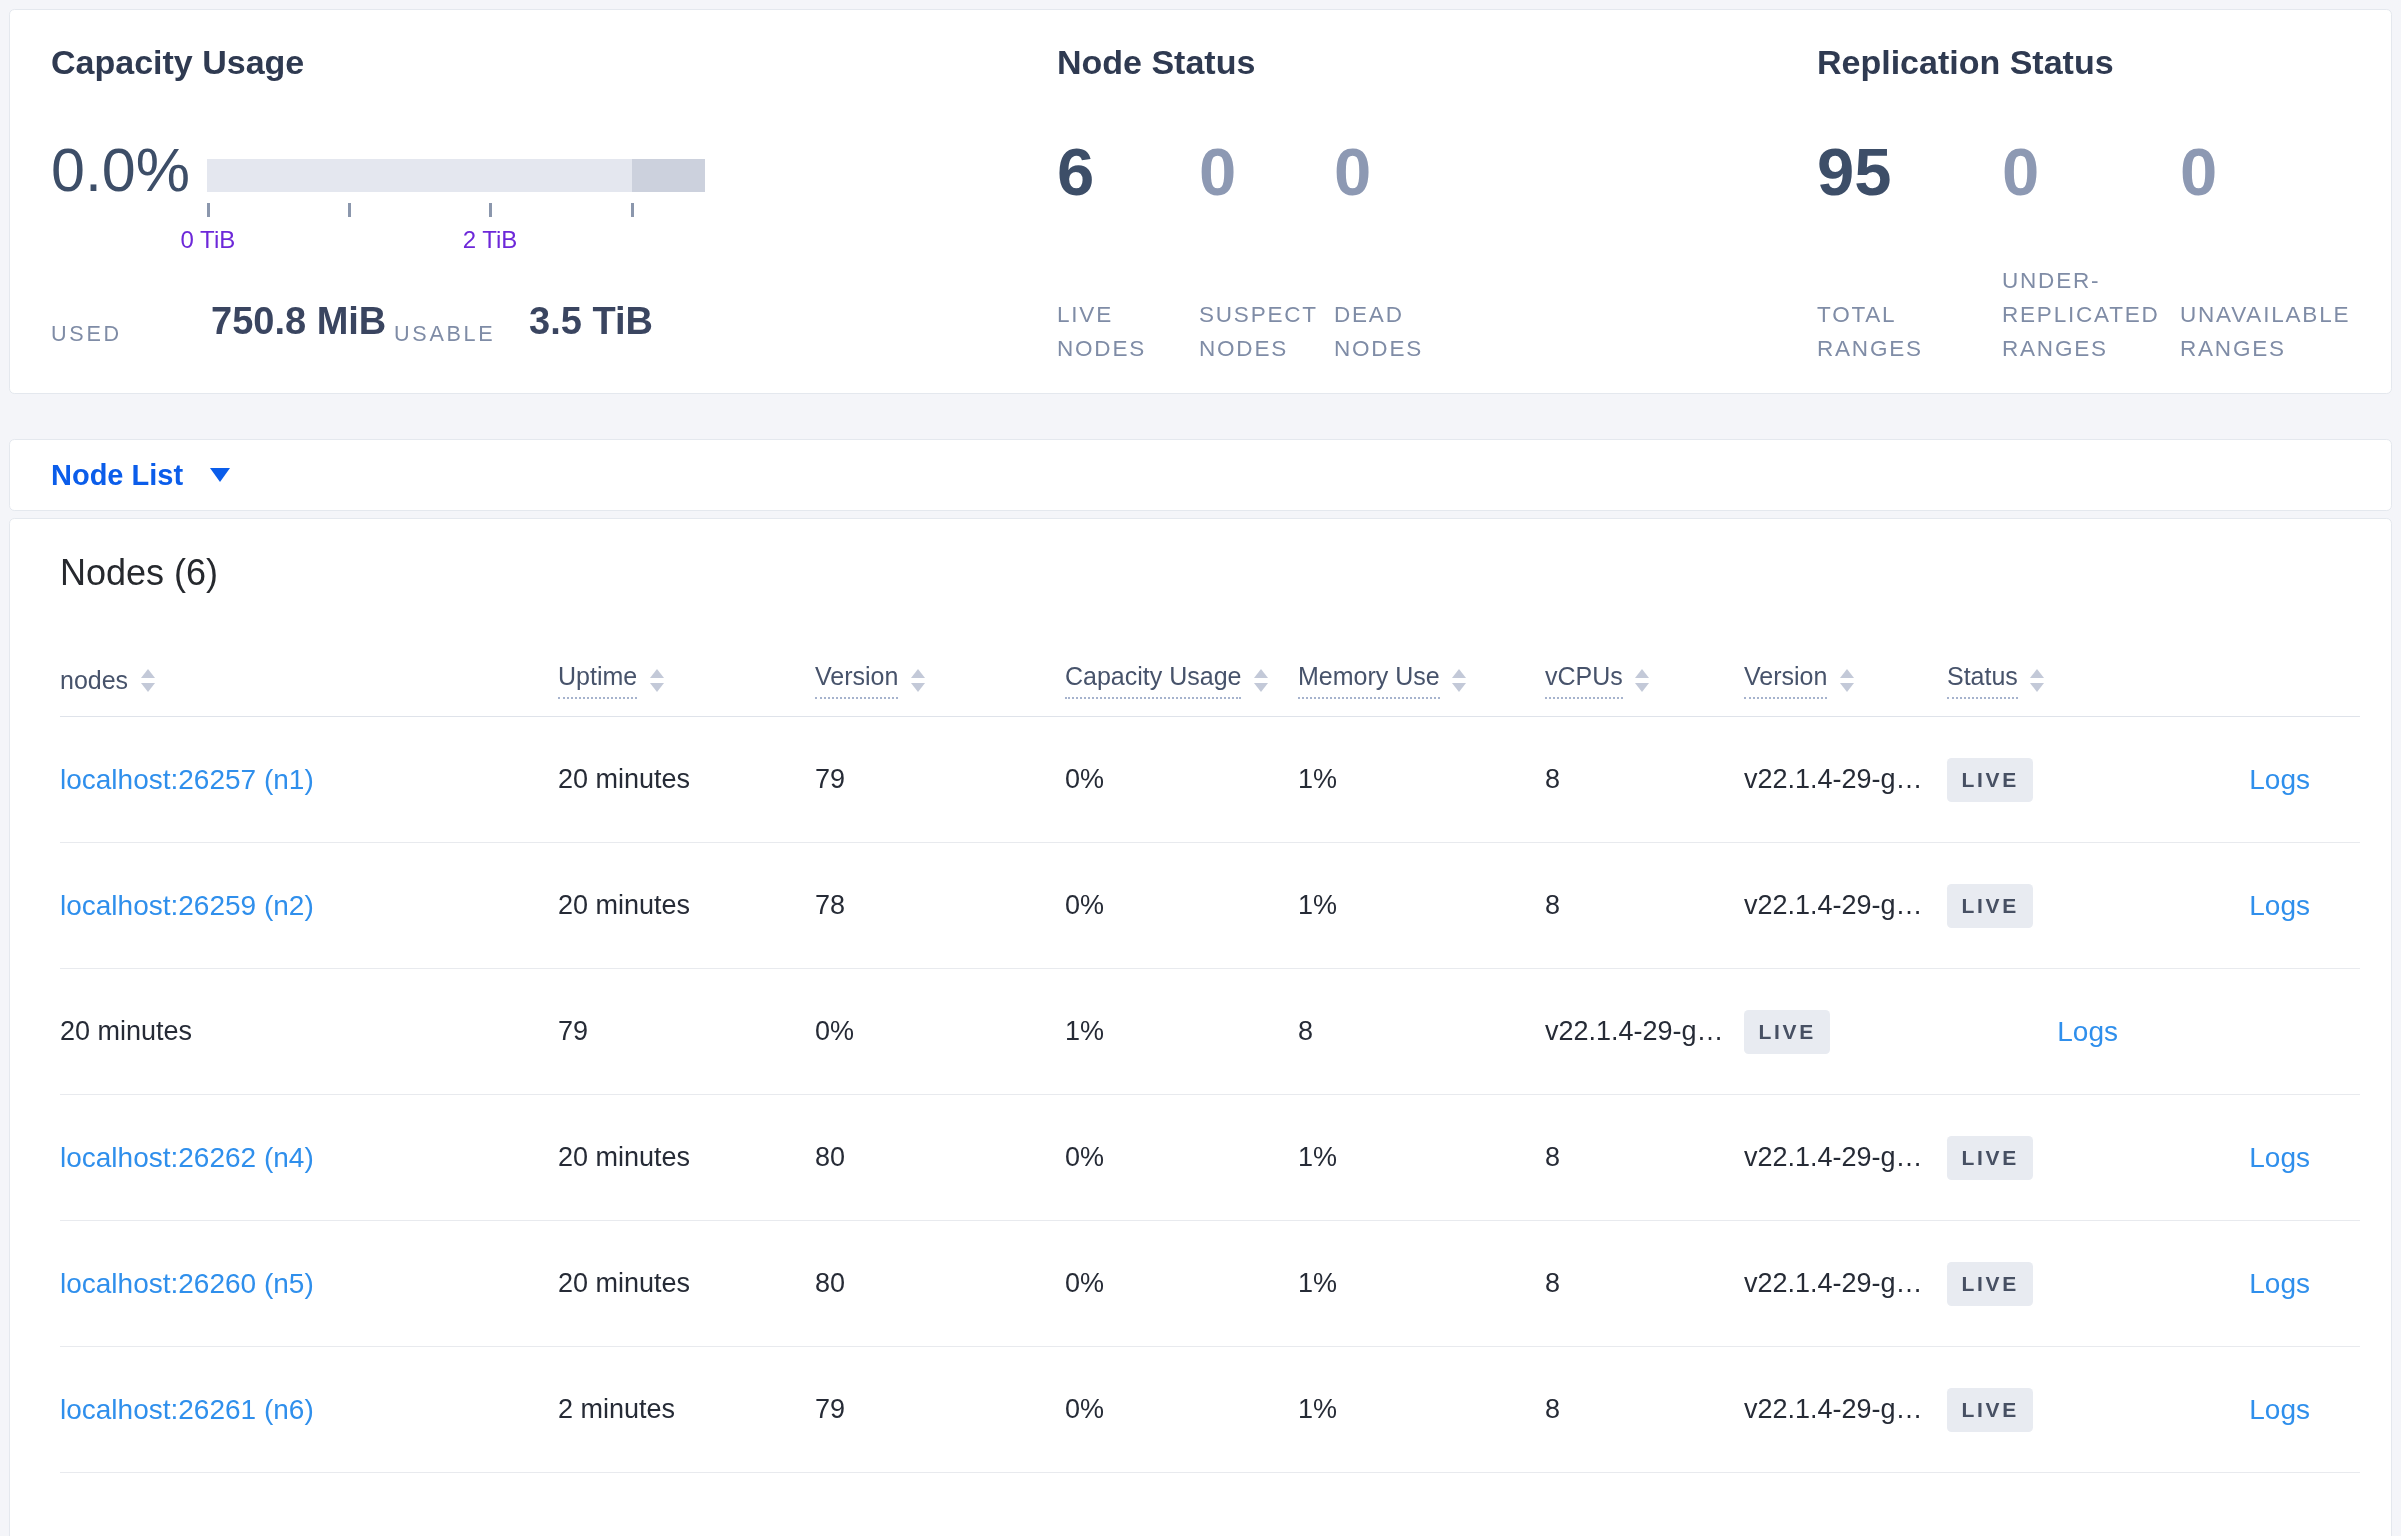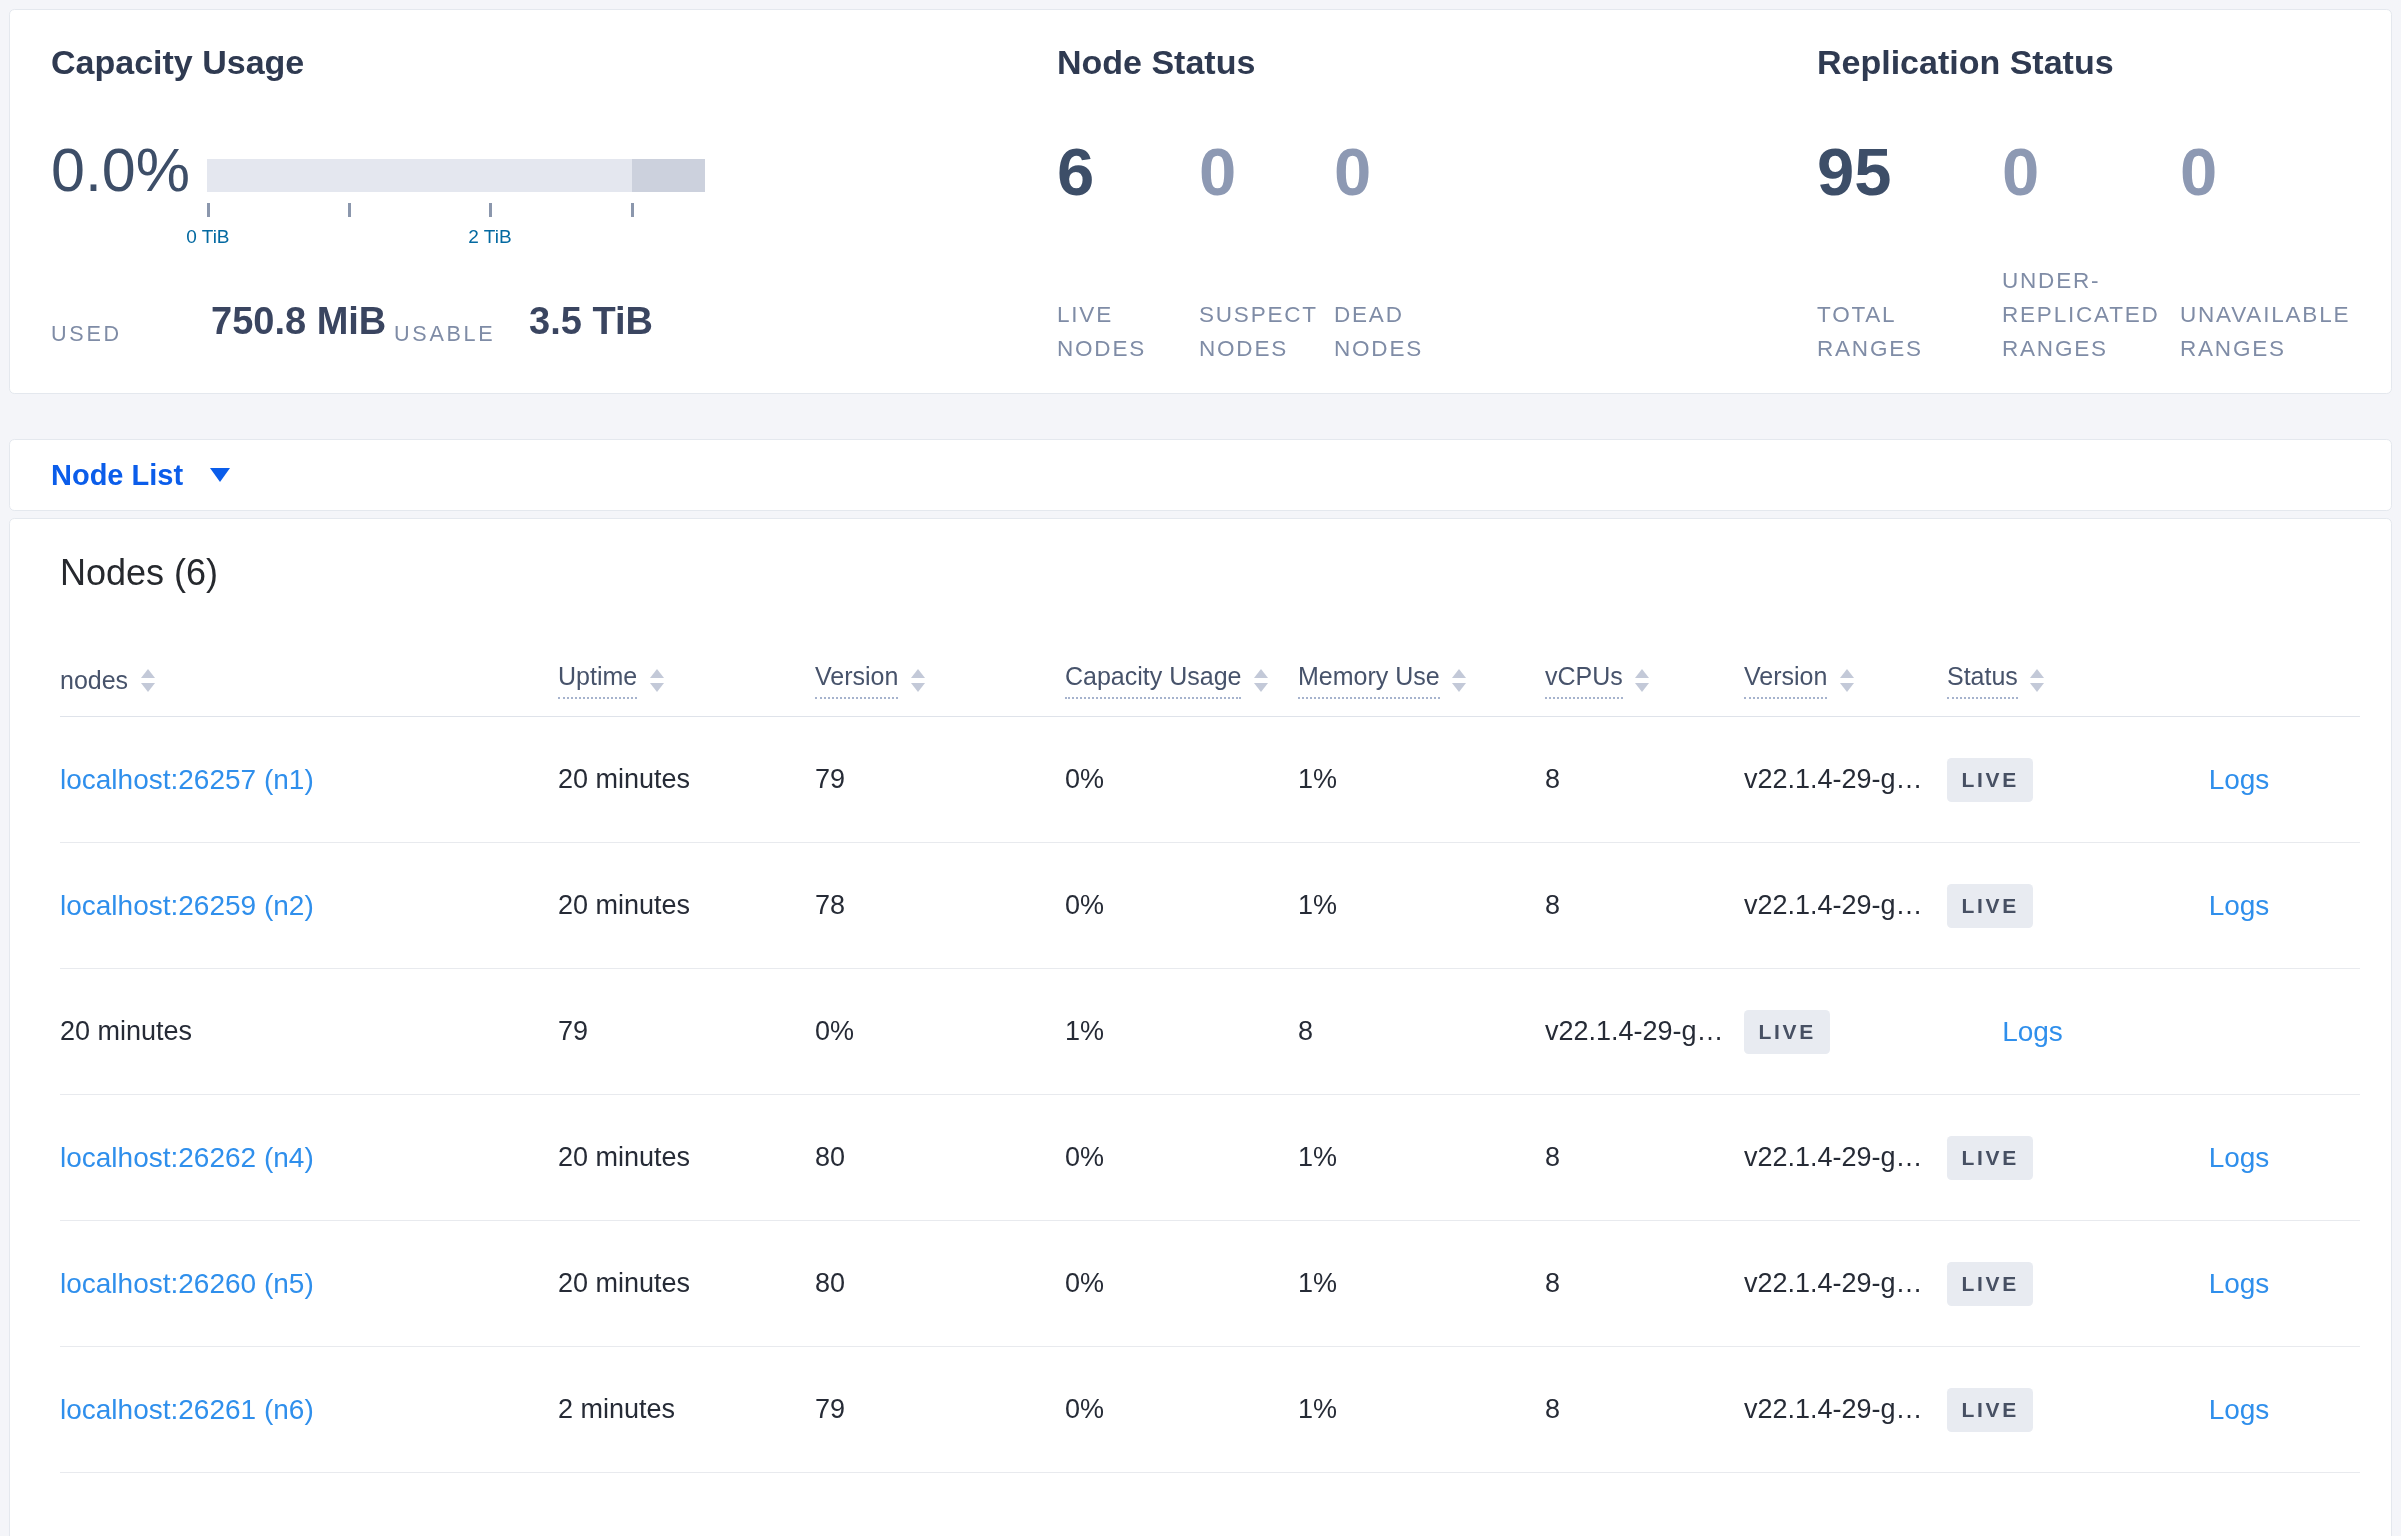--- a/index.html
+++ b/index.html
@@ -36,21 +36,21 @@
     position:absolute; left:0; top:124px;
     font-size:61px; line-height:72px; font-weight:400; color:var(--num-dark);
   }
   .bar-wrap{ position:absolute; left:156px; top:149px; width:498px; height:99px; }
   .bar{ position:relative; width:498px; height:33px; background:var(--bar-light); overflow:hidden; }
   .bar-extra{ position:absolute; top:0; right:0; width:14.7%; height:100%; background:var(--bar-dark); }
   .tick{ position:absolute; top:44px; width:2.7px; height:13.5px; background:#8untrue}
   .tick{ background:#8b97ad; }
   .tick-label{
     position:absolute; top:67px; transform:translateX(-50%);
-    font-size:19px; color:#0369a1; white-space:nowrap;
+    font-size:24px; color:#6d28d9; white-space:nowrap;
   }
   .stat-label{
     position:absolute; font-size:21.6px; letter-spacing:2.7px; color:var(--label-muted); white-space:nowrap;
   }
   .stat-value{
     position:absolute; font-size:38px; font-weight:600; color:#3a4560; white-space:nowrap;
   }
   .metrics{ position:absolute; left:0; top:126px; display:grid; grid-template-rows:109px 121px; }
   .metrics.m-nodes{ grid-template-columns:142px 135px auto; }
   .metrics.m-repl{ grid-template-columns:185px 178px auto; }
@@ -84,21 +84,21 @@
   .table-head{ margin-top:51px; height:72px; border-bottom:0.9px solid #dfe3ea; }
   .th{ display:flex; align-items:center; }
   .th-label{ font-size:25px; font-weight:500; color:#47536b; white-space:nowrap; }
   .th-label.dotted{ border-bottom:2.7px dotted #a6b3cd; padding-bottom:6.3px; }
   .sort-icon{ display:inline-flex; flex-direction:column; gap:5.4px; margin-left:12.6px; }
   .sort-icon .up{ width:0;height:0;border-left:7.2px solid transparent;border-right:7.2px solid transparent;border-bottom:9px solid #c3c9d8; }
   .sort-icon .dn{ width:0;height:0;border-left:7.2px solid transparent;border-right:7.2px solid transparent;border-top:9px solid #c3c9d8; }
   .row{ height:126px; border-bottom:0.9px solid #e8eaee; }
   .cell{ font-size:27px; color:#262b36; white-space:nowrap; }
   a.node-link, a.logs-link{ color:var(--link-blue); text-decoration:none; font-size:28px; cursor:pointer; }
-  .cell-logs{ text-align:center; padding-right:50px; }
+  .cell-logs{ text-align:right; padding-right:50px; }
   .status-badge{
     display:inline-block; background:var(--badge-bg); color:var(--badge-text);
     font-size:21px; font-weight:700; letter-spacing:2.7px;
     padding:10px 14.4px; border-radius:4.5px;
   }
 </style>
 </head>
 <body>
 
 <section class="card summary-card">

